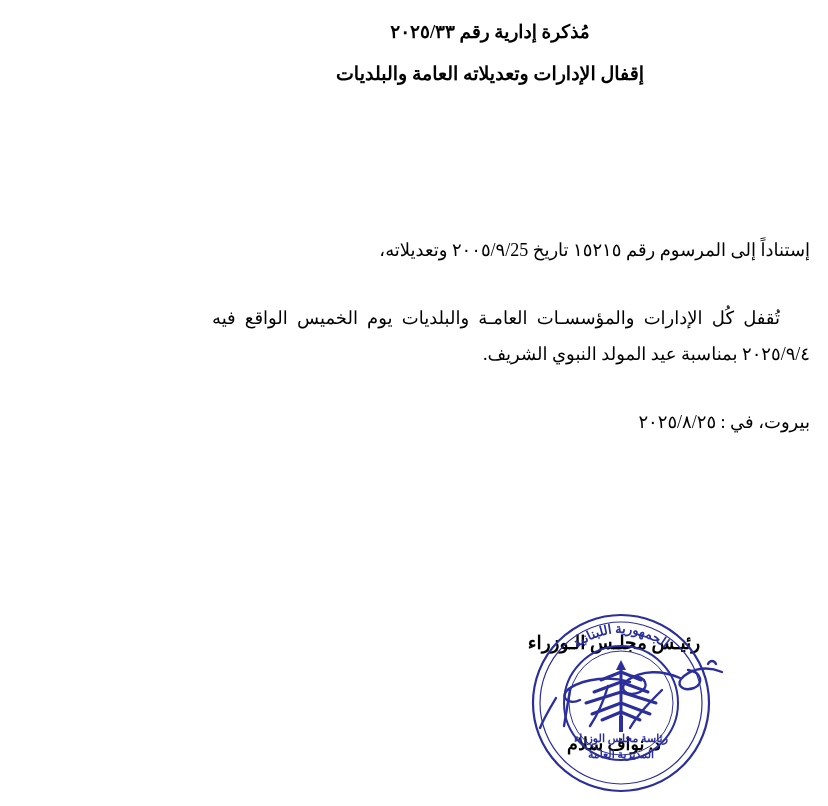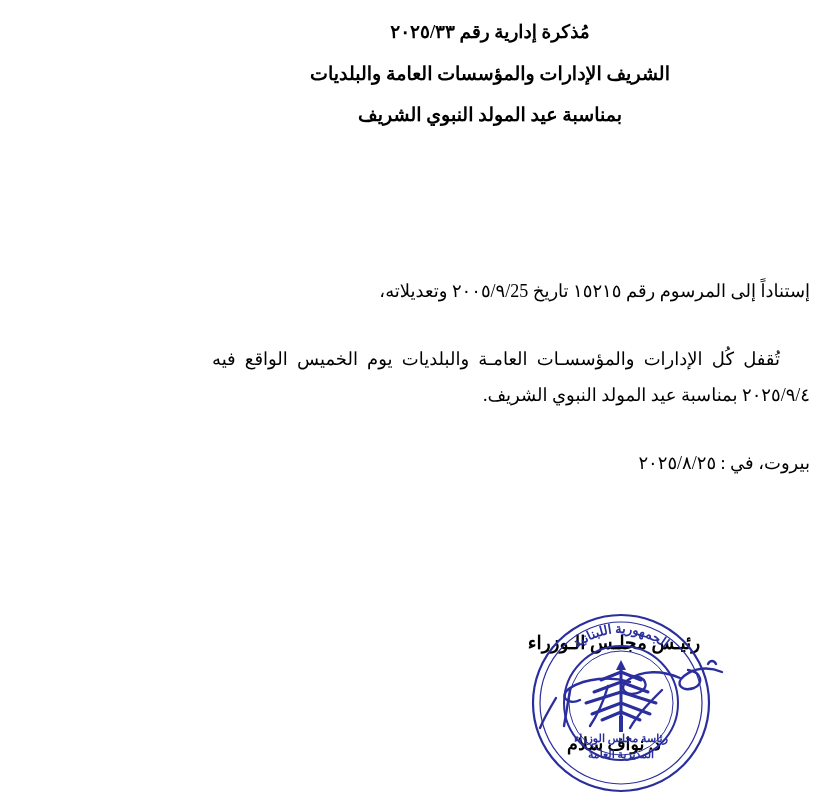--- a/index.html
+++ b/index.html
@@ -114,22 +114,21 @@
   }
   .seal svg { display: block; }
 </style>
 </head>
 <body>
 
 <div class="page">
 
   <div class="header">
     <div class="line line1">مُذكرة إدارية رقم ٢٠٢٥/٣٣</div>
-    <div class="line line2">الشريف الإدارات والمؤسسات العامة والبلديات</div>
-    <div class="line line3">بمناسبة عيد المولد النبوي الشريف</div>
+    <div class="line line2">إقفال الإدارات وتعديلاته العامة والبلديات</div>
   </div>
 
   <div class="body-block">
     <p class="para p1">إستناداً إلى المرسوم رقم ١٥٢١٥ تاريخ ٢٠٠٥/٩/25 وتعديلاته،</p>
     <p class="para p2">تُقفل كُل الإدارات والمؤسسـات العامـة والبلديات يوم الخميس الواقع فيه ٢٠٢٥/٩/٤ بمناسبة عيد المولد النبوي الشريف.</p>
     <p class="para p3">بيروت، في : ٢٠٢٥/٨/٢٥</p>
   </div>
 
   <div class="sign-area">
 

